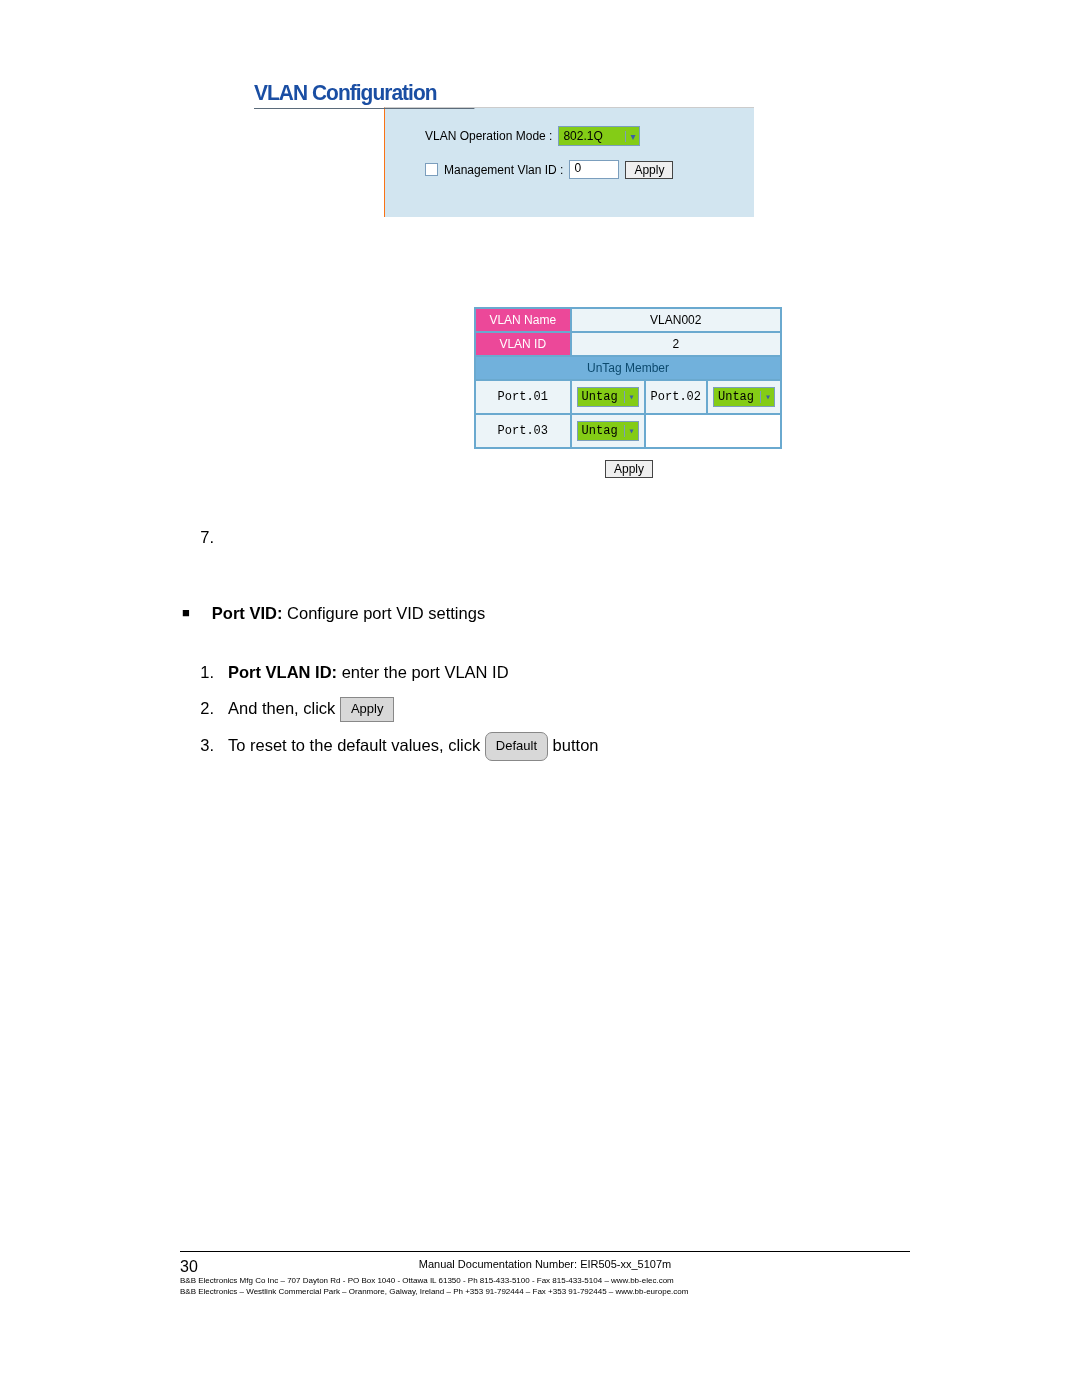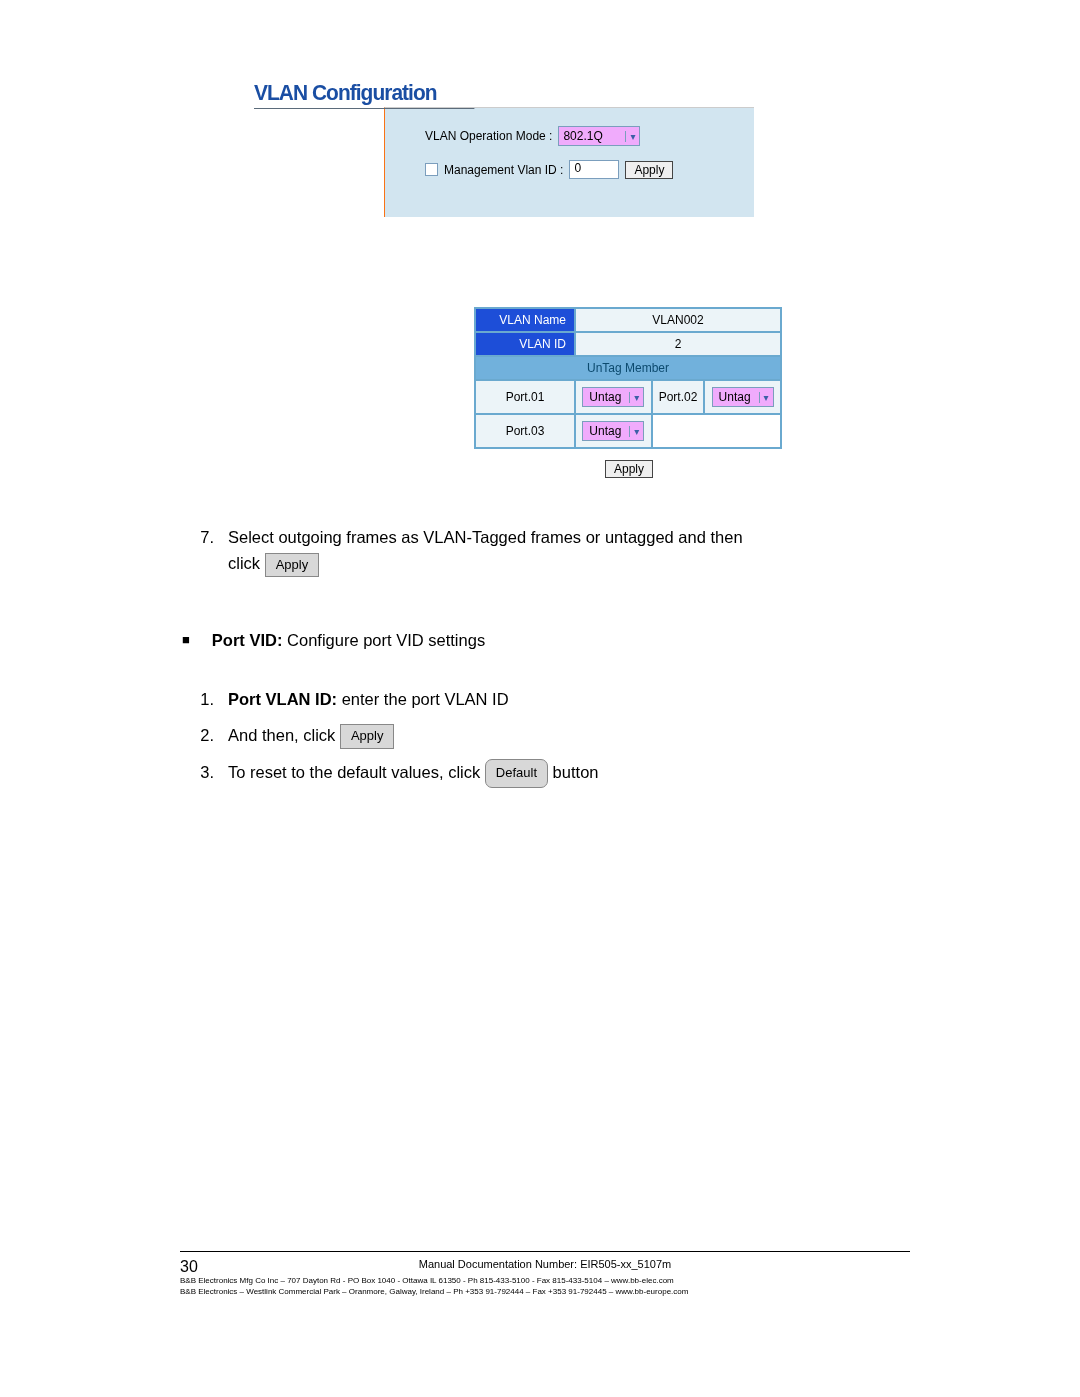--- a/index.html
+++ b/index.html
@@ -36,21 +36,21 @@
     background: #d2e5f0;
     padding: 18px 14px 24px 40px;
     font-size: 12px;
     color: #000;
     border-top: 1px solid #ccc;
     border-left: 1px solid #f97316;
   }
   .panel1 .row { margin-bottom: 14px; display:flex; align-items:center; }
   .sel {
     display:inline-flex; align-items:center;
-    background:#f0abfc; border:1px solid #7b9ebd; height:18px;
+    background:#84cc16; border:1px solid #7b9ebd; height:18px;
     font-size:12px; padding:0 4px; position:relative;
   }
   .sel .arrow {
     display:inline-block; color:#3b5fa5; font-size:10px;
     border-left:1px solid #7b9ebd; padding-left:4px; margin-left:6px;
   }
   .btn-out {
     display:inline-block; border:1px solid #444; background:#efefef;
     font-size:12px; padding:1px 8px; margin-left:6px;
   }
@@ -71,26 +71,26 @@
     border-collapse: collapse;
   }
   .vlan-table td {
     border: 2px solid #6aa9cf;
     padding: 4px 8px;
     text-align: center;
     background: #ecf4f8;
     color: #000;
   }
   .vlan-table td.label {
-    background:#1d4ed8; color:#fff; text-align:right; width:82px;
+    background:#ec4899; color:#fff; text-align:center; width:82px;
   }
   .vlan-table td.section {
     background:#71b1dc; color:#0c4a6e; text-align:center;
   }
-  .port-row td { padding:6px 5px; }
+  .port-row td { padding:6px 5px;font-family:Liberation Mono, monospace; }
   .apply-under {
     margin: 10px 0 0 345px;
   }
 
   
   .body-text {
     font-size: 16.5px;
     color: #000;
     line-height: 1.6;
   }
@@ -225,25 +225,20 @@
     </tbody>
       </table>
     <div class="apply-under">
       <span class="btn-out">Apply</span>
     </div>
   </div>
 
   <div class="body-text ol">
     <div class="item" style="margin-bottom:18px;">
       <div class="num">7.</div>
-      <div class="txt">
-        <span>Select outgoing frames as VLAN-Tagged frames or untagged and then</span><br>
-        <span>click</span>
-        <span class="inline-btn">Apply</span>
-      </div>
     </div>
 
     <div class="bullet">
       <span class="sq">■</span>
       <span>
         <b>Port VID:</b><span> Configure port VID settings</span>
       </span>
     </div>
 
     <div class="list2">

